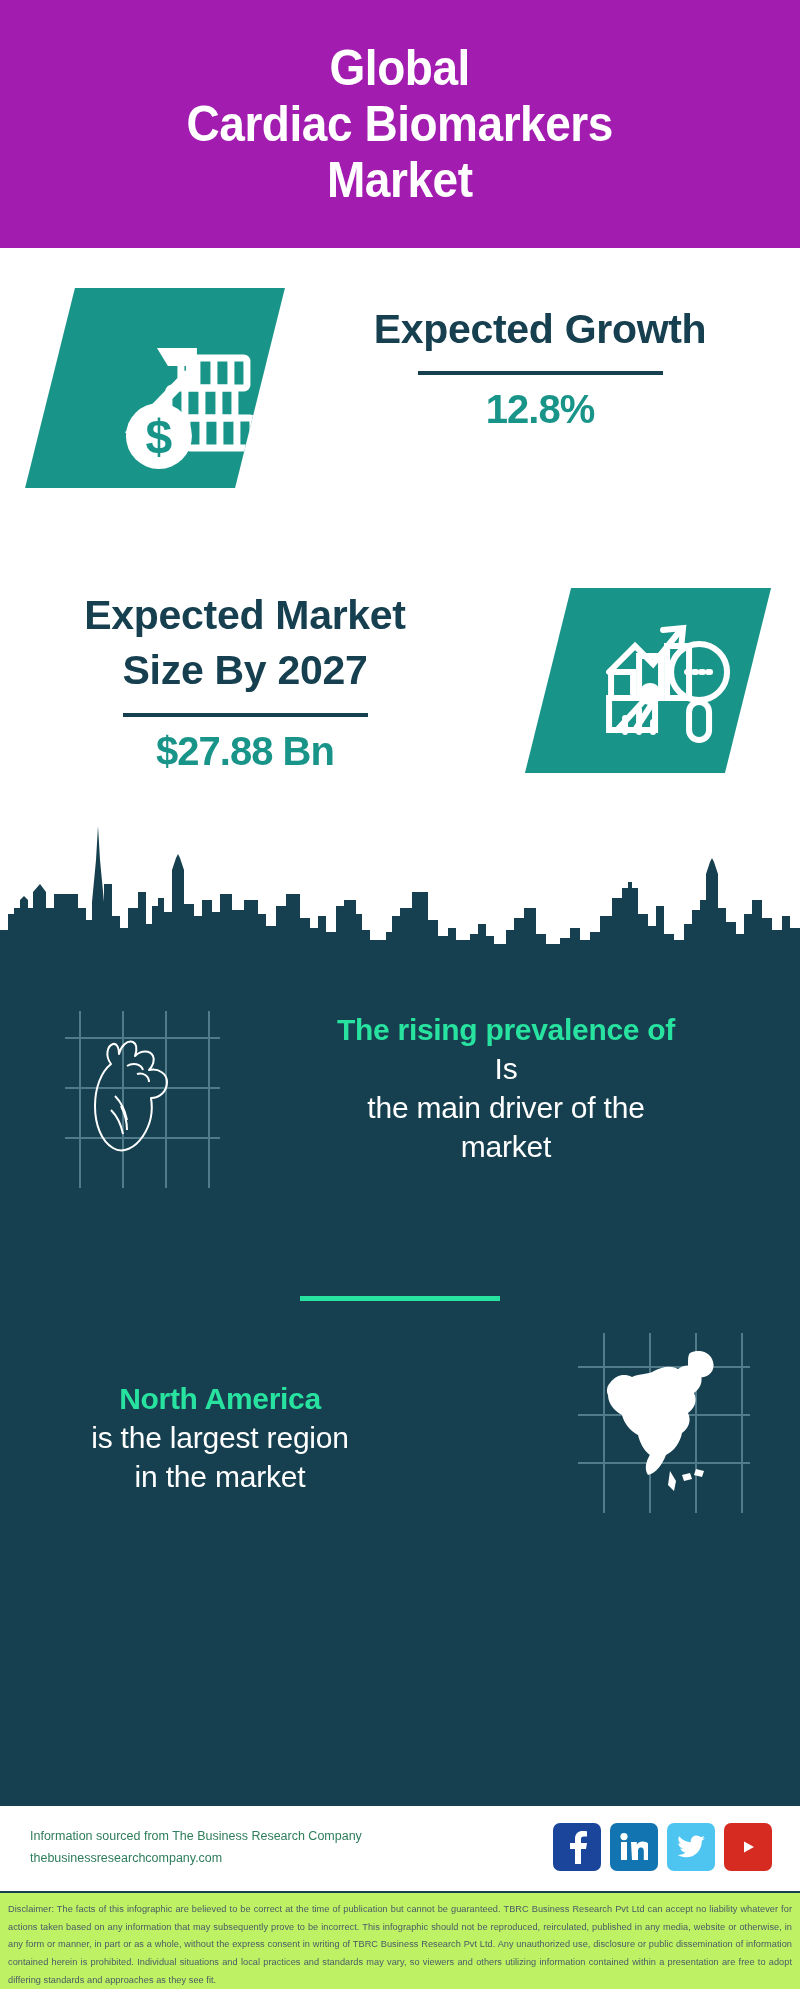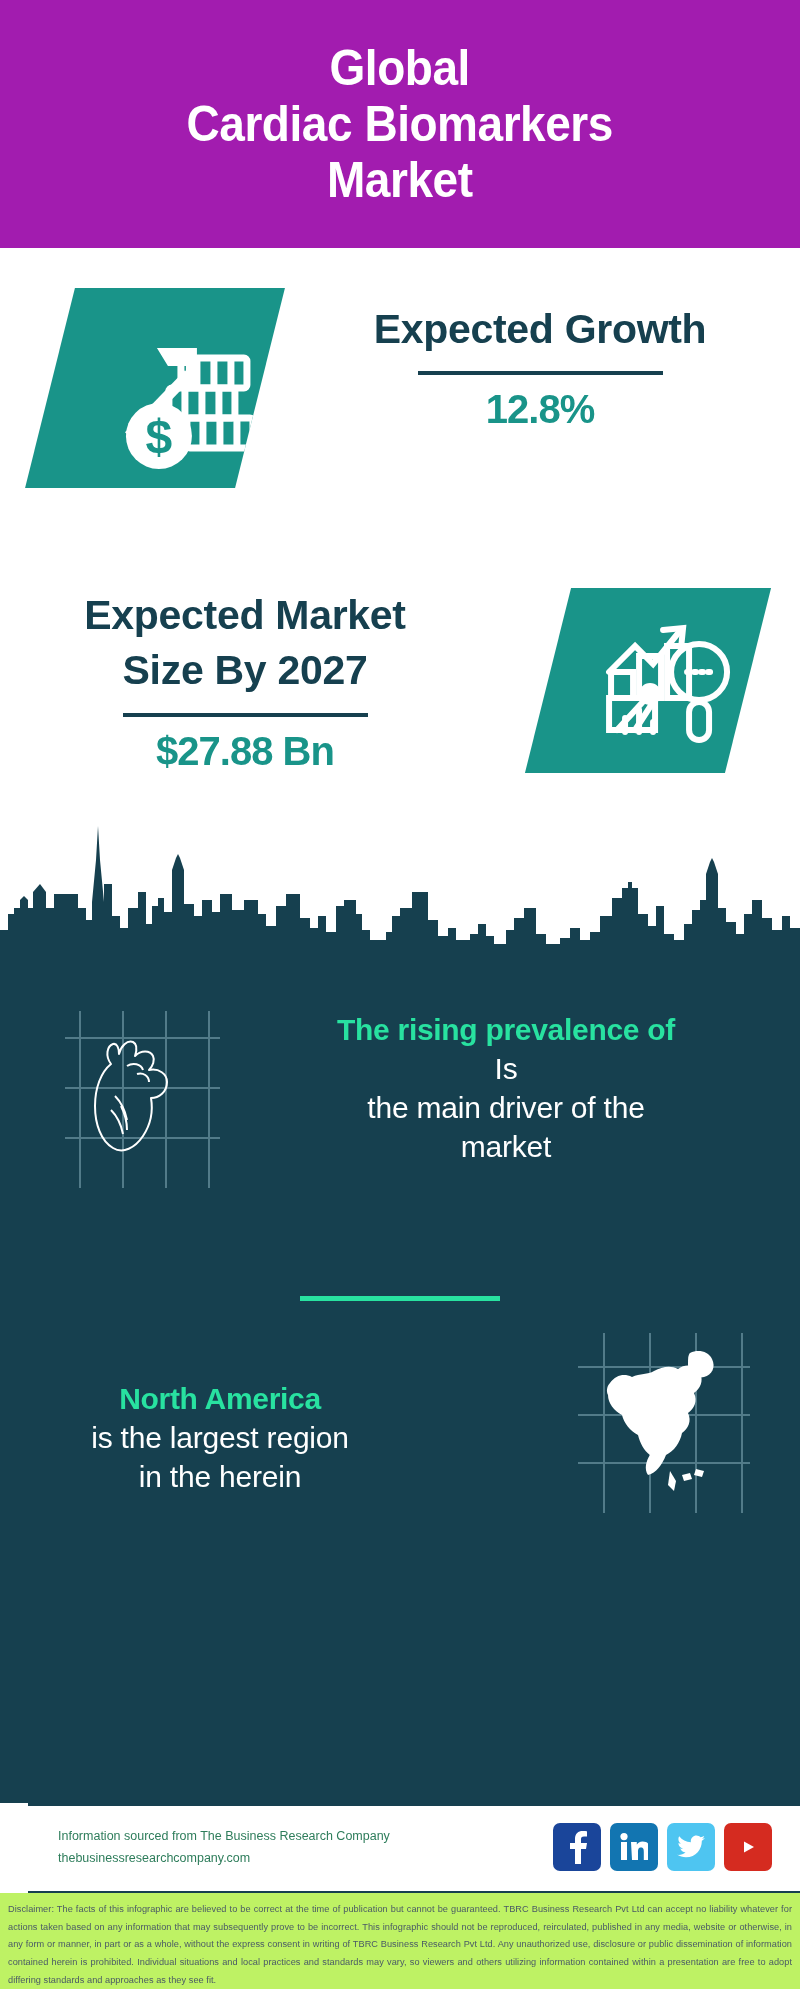--- a/index.html
+++ b/index.html
@@ -95,21 +95,20 @@
   .region-text { position:absolute; left:20px; top:12px; width:400px; text-align:center;margin-top:44px; }
   .map-art { left:570px; top:0px; }
 
   
   .source-bar {
     background:#ffffff;
     height:90px;
     position:relative;
     border-top:3px solid #16404f;
     border-bottom:2px solid #16404f;
-    margin-left:28px;
   }
   .source-text {
     position:absolute; left:30px; top:20px;
     color:#2e7d5b; font-size:12.5px; line-height:1.75;
   }
   .socials { position:absolute; right:28px; top:17px; display:flex; gap:9px; }
   .s-ico {
     width:48px; height:48px; border-radius:7px;
     display:flex; align-items:center; justify-content:center;
   }
@@ -260,21 +259,21 @@
   </div>
 
   <div class="rule-mint-wrap">
     <div class="rule-mint"></div>
   </div>
 
   <div class="region-row">
     <div class="region-text">
       <div class="hl-mint">North America</div>
       <div class="body-white">is the largest region</div>
-      <div class="body-white">in the herein</div>
+      <div class="body-white">in the market</div>
     </div>
     <svg class="grid-art map-art" width="190" height="200" viewBox="0 0 190 200">
       <g stroke="#5d8694" stroke-width="2" fill="none" opacity="0.85">
         <line x1="8" y1="44" x2="180" y2="44"></line>
         <line x1="8" y1="92" x2="180" y2="92"></line>
         <line x1="8" y1="140" x2="180" y2="140"></line>
         <line x1="34" y1="10" x2="34" y2="190"></line>
         <line x1="80" y1="10" x2="80" y2="190"></line>
         <line x1="126" y1="10" x2="126" y2="190"></line>
         <line x1="172" y1="10" x2="172" y2="190"></line>

